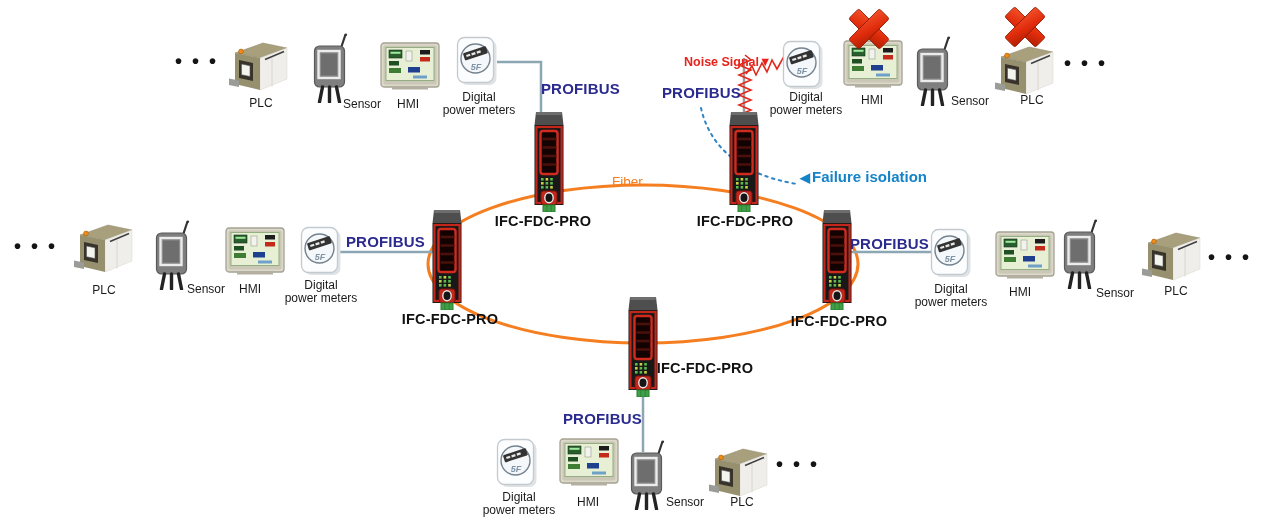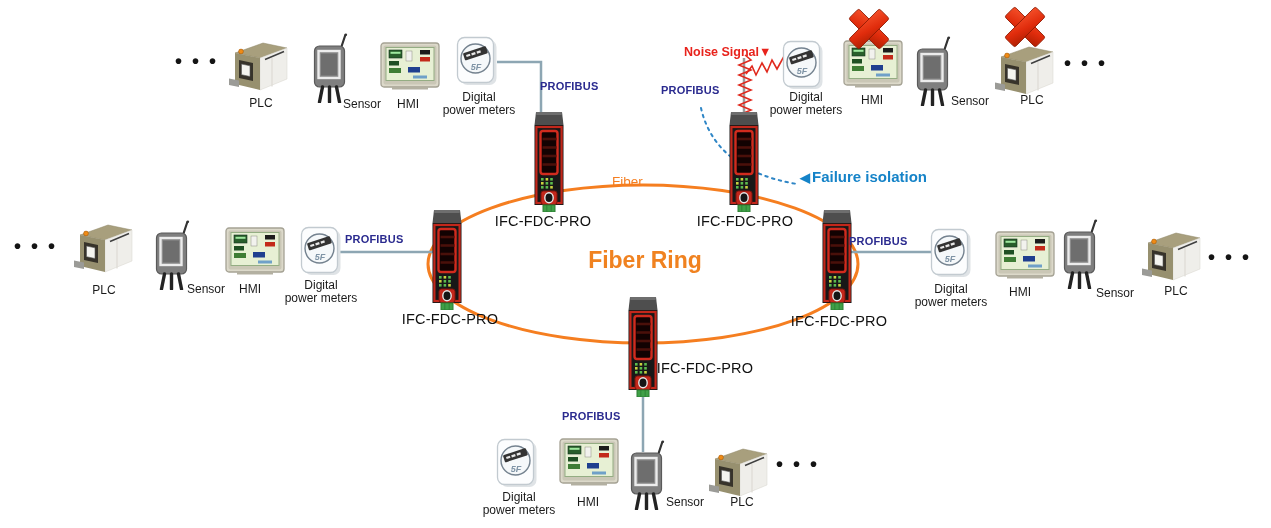--- a/index.html
+++ b/index.html
@@ -1,29 +1,29 @@
 <!DOCTYPE html>
 <html><head>
 <meta charset="utf-8">
 <style>
   html,body{margin:0;padding:0;background:#ffffff;}
   .stage{position:relative;width:1271px;height:528px;background:#ffffff;overflow:hidden;
          font-family:"Liberation Sans",sans-serif;}
   .stage svg.bg{position:absolute;left:0;top:0;}
   .lbl{position:absolute;width:100px;text-align:center;
        font-weight:normal;font-size:12px;line-height:13px;color:#1a1a1a;}
-  .profibus{position:absolute;width:80px;text-align:left;
-       font-weight:bold;font-size:11px;color:#2b2b8f;letter-spacing:0.2px;}
+  .profibus{position:absolute;width:80px;text-align:right;
+       font-weight:bold;font-size:15px;color:#2b2b8f;letter-spacing:0.2px;}
   .ifc{position:absolute;width:140px;text-align:center;
-       font-weight:normal;font-size:14.5px;color:#111;letter-spacing:0.2px;}
+       font-weight:bold;font-size:14.5px;color:#111;letter-spacing:0.2px;}
   .fiber{position:absolute;left:612px;top:174px;width:60px;text-align:left;
        font-weight:normal;font-size:13.5px;color:#f57e20;}
   .fiber-ring{position:absolute;left:560px;top:247px;width:170px;text-align:center;
        font-weight:bold;font-size:23px;color:#f08220;}
-  .noise{position:absolute;left:684px;top:45px;white-space:nowrap;
+  .noise{position:absolute;left:684px;top:55px;white-space:nowrap;
        font-weight:bold;font-size:12.5px;color:#e8231c;}
   .failure{position:absolute;left:800px;top:168px;white-space:nowrap;
        font-weight:bold;font-size:15px;color:#1583c8;}
   .failure .arrow{font-size:13px;margin-right:2px;}
   .dots{position:absolute;font-weight:bold;font-size:20px;letter-spacing:10px;color:#141414;}
 </style>
 </head>
 <body>
 
 <div class="stage">
@@ -172,21 +172,20 @@
     <use href="#sym-dpm" x="496" y="438" width="42" height="52"></use>
     <use href="#sym-hmi" x="559" y="438" width="60" height="48"></use>
     <use href="#sym-sensor" x="629" y="440" width="38" height="70"></use>
     <use href="#sym-plc" x="708" y="444" width="62" height="54"></use>
 
     <use href="#sym-x" x="844" y="4" width="50" height="50"></use>
     <use href="#sym-x" x="1000" y="2" width="50" height="50"></use>
   </svg>
 
   <div class="fiber">Fiber</div>
-  <div class="fiber-ring">Fiber Ring</div>
   <div class="noise">Noise Signal▼</div>
   <div class="failure">
     <span class="arrow">◀</span><span>Failure isolation</span>
   </div>
 
   <div class="profibus" style="left:540px;top:80px;">PROFIBUS</div>
   <div class="profibus" style="left:661px;top:84px;">PROFIBUS</div>
   <div class="profibus" style="left:345px;top:233px;">PROFIBUS</div>
   <div class="profibus" style="left:849px;top:235px;">PROFIBUS</div>
   <div class="profibus" style="left:562px;top:410px;">PROFIBUS</div>

